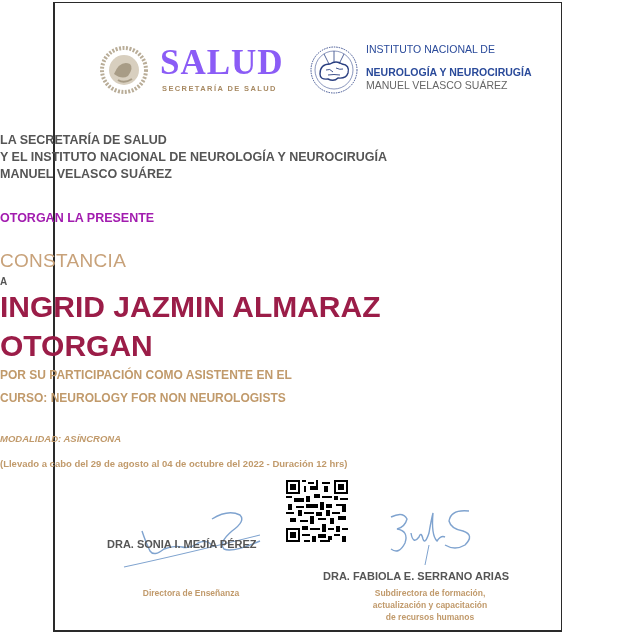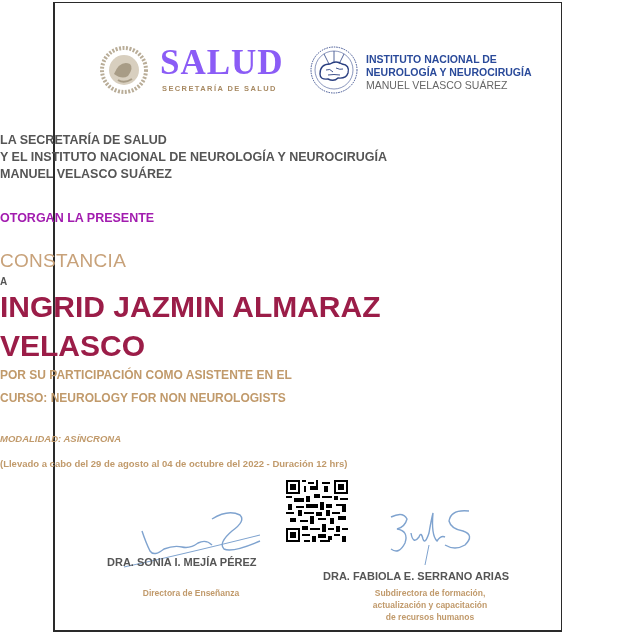--- a/index.html
+++ b/index.html
@@ -9,21 +9,21 @@
     border: 1.5px solid #2a2a2a; border-left-width: 2px; border-bottom-width: 2px; background: #fff;
   }
   .center { position: absolute; left: 0; width: 100%; text-align: left; }
 
   
   .seal { position: absolute; left: 100px; top: 46px; width: 48px; height: 48px; }
   .salud-word { position: absolute; left: 160px; top: 45px; font-family: "Liberation Serif", serif; font-weight: bold; font-size: 35px; color: #8b5cf6; letter-spacing: 1px; line-height: 1; }
   .salud-sub { position: absolute; left: 162px; top: 84px; font-size: 7.5px; font-weight: bold; color: #a88a63; letter-spacing: 1.4px; }
   .inn-logo { position: absolute; left: 308px; top: 44px; width: 52px; height: 52px; }
   .inn-l1, .inn-l2, .inn-l3 { position: absolute; left: 366px; font-size: 10.5px; line-height: 1; }
-  .inn-l1 { top: 54px; color: #2a4a9a; font-weight: bold; }
+  .inn-l1 { top: 44px; color: #2a4a9a; font-weight: normal; }
   .inn-l2 { top: 67px; color: #2a4a9a; font-weight: bold; }
   .inn-l3 { top: 80px; color: #666; }
 
   .hdr { color: #555; font-weight: bold; font-size: 12.5px; line-height: 15px; }
   .otorgan { color: #a21caf; font-weight: bold; font-size: 12.5px; }
   .constancia { color: #c8a27a; font-size: 19px; letter-spacing: 0.3px; margin-top: 7px; }
   .a-letter { color: #555; font-weight: bold; font-size: 10px; }
   .name { color: #9b1d48; font-weight: bold; font-size: 30px; line-height: 38px; }
   .por { color: #c19a6b; font-weight: bold; font-size: 12px; line-height: 23px; }
   .modalidad { color: #c19a6b; font-weight: bold; font-size: 9.5px; }
@@ -63,21 +63,21 @@
 
 <div class="center hdr" style="top:133px;">LA SECRETARÍA DE SALUD</div>
 <div class="center hdr" style="top:150px;">Y EL INSTITUTO NACIONAL DE NEUROLOGÍA Y NEUROCIRUGÍA</div>
 <div class="center hdr" style="top:167px;">MANUEL VELASCO SUÁREZ</div>
 
 <div class="center otorgan" style="top:211px;">OTORGAN LA PRESENTE</div>
 <div class="center constancia" style="top:243px;">CONSTANCIA</div>
 <div class="center a-letter" style="top:276px;">A</div>
 
 <div class="center name" style="top:288px;">INGRID JAZMIN ALMARAZ</div>
-<div class="center name" style="top:327px;">VELASCO</div>
+<div class="center name" style="top:327px;">OTORGAN</div>
 
 <div class="center por" style="top:364px;">POR SU PARTICIPACIÓN COMO ASISTENTE EN EL</div>
 <div class="center por" style="top:387px;">CURSO: NEUROLOGY FOR NON NEUROLOGISTS</div>
 
 <div class="center modalidad" style="top:433px;font-style:italic;">MODALIDAD: ASÍNCRONA</div>
 <div class="center llevado" style="top:458px;">(Llevado a cabo del 29 de agosto al 04 de octubre del 2022 - Duración 12 hrs)</div>
 
 <svg class="qr" viewBox="0 0 31 31" shape-rendering="crispEdges">
   <rect x="0" y="0" width="31" height="31" fill="#fff"></rect>
   <g fill="#000">
@@ -138,21 +138,21 @@
       <rect x="9" y="30" width="3" height="1"></rect>
       <rect x="17" y="30" width="5" height="1"></rect>
   </g>
 </svg>
 
 <svg class="sig1" viewBox="0 0 160 65">
   <path d="M22 26 Q26 38 30 46 Q34 52 44 44 Q54 40 62 42 Q70 44 78 38 Q86 34 92 40" stroke="#7fa3cf" stroke-width="1.4" fill="none"></path>
   <path d="M92 14 Q108 4 120 10 Q126 16 112 26 Q98 38 104 44 Q112 48 140 36" stroke="#7fa3cf" stroke-width="1.4" fill="none"></path>
   <path d="M4 62 Q60 50 140 30" stroke="#7fa3cf" stroke-width="1.2" fill="none"></path>
 </svg>
-<div class="signer-name" style="left:107px; top:556px;">DRA. SONIA I. MEJÍA PÉREZ</div>
+<div class="signer-name" style="left:107px; top:538px;">DRA. SONIA I. MEJÍA PÉREZ</div>
 <div class="signer-role" style="left:107px; top:587px; width:168px;">Directora de Enseñanza</div>
 
 <svg class="sig2" viewBox="0 0 100 65">
   <path d="M6 12 Q18 6 22 14 Q20 22 12 24 Q24 26 20 38 Q14 50 6 44" stroke="#7fa3cf" stroke-width="1.4" fill="none"></path>
   <path d="M26 28 Q28 40 34 32 Q36 26 38 34 Q40 40 44 28 Q46 16 48 8 Q46 30 52 36 Q56 30 60 32" stroke="#7fa3cf" stroke-width="1.4" fill="none"></path>
   <path d="M84 6 Q66 4 64 16 Q66 24 78 26 Q90 30 80 40 Q70 46 60 40" stroke="#7fa3cf" stroke-width="1.4" fill="none"></path>
   <path d="M40 60 L44 40" stroke="#7fa3cf" stroke-width="1" fill="none"></path>
 </svg>
 <div class="signer-name" style="left:323px; top:570px;">DRA. FABIOLA E. SERRANO ARIAS</div>
 <div class="signer-role" style="left:330px; top:587px; width:200px;">Subdirectora de formación,</div>

